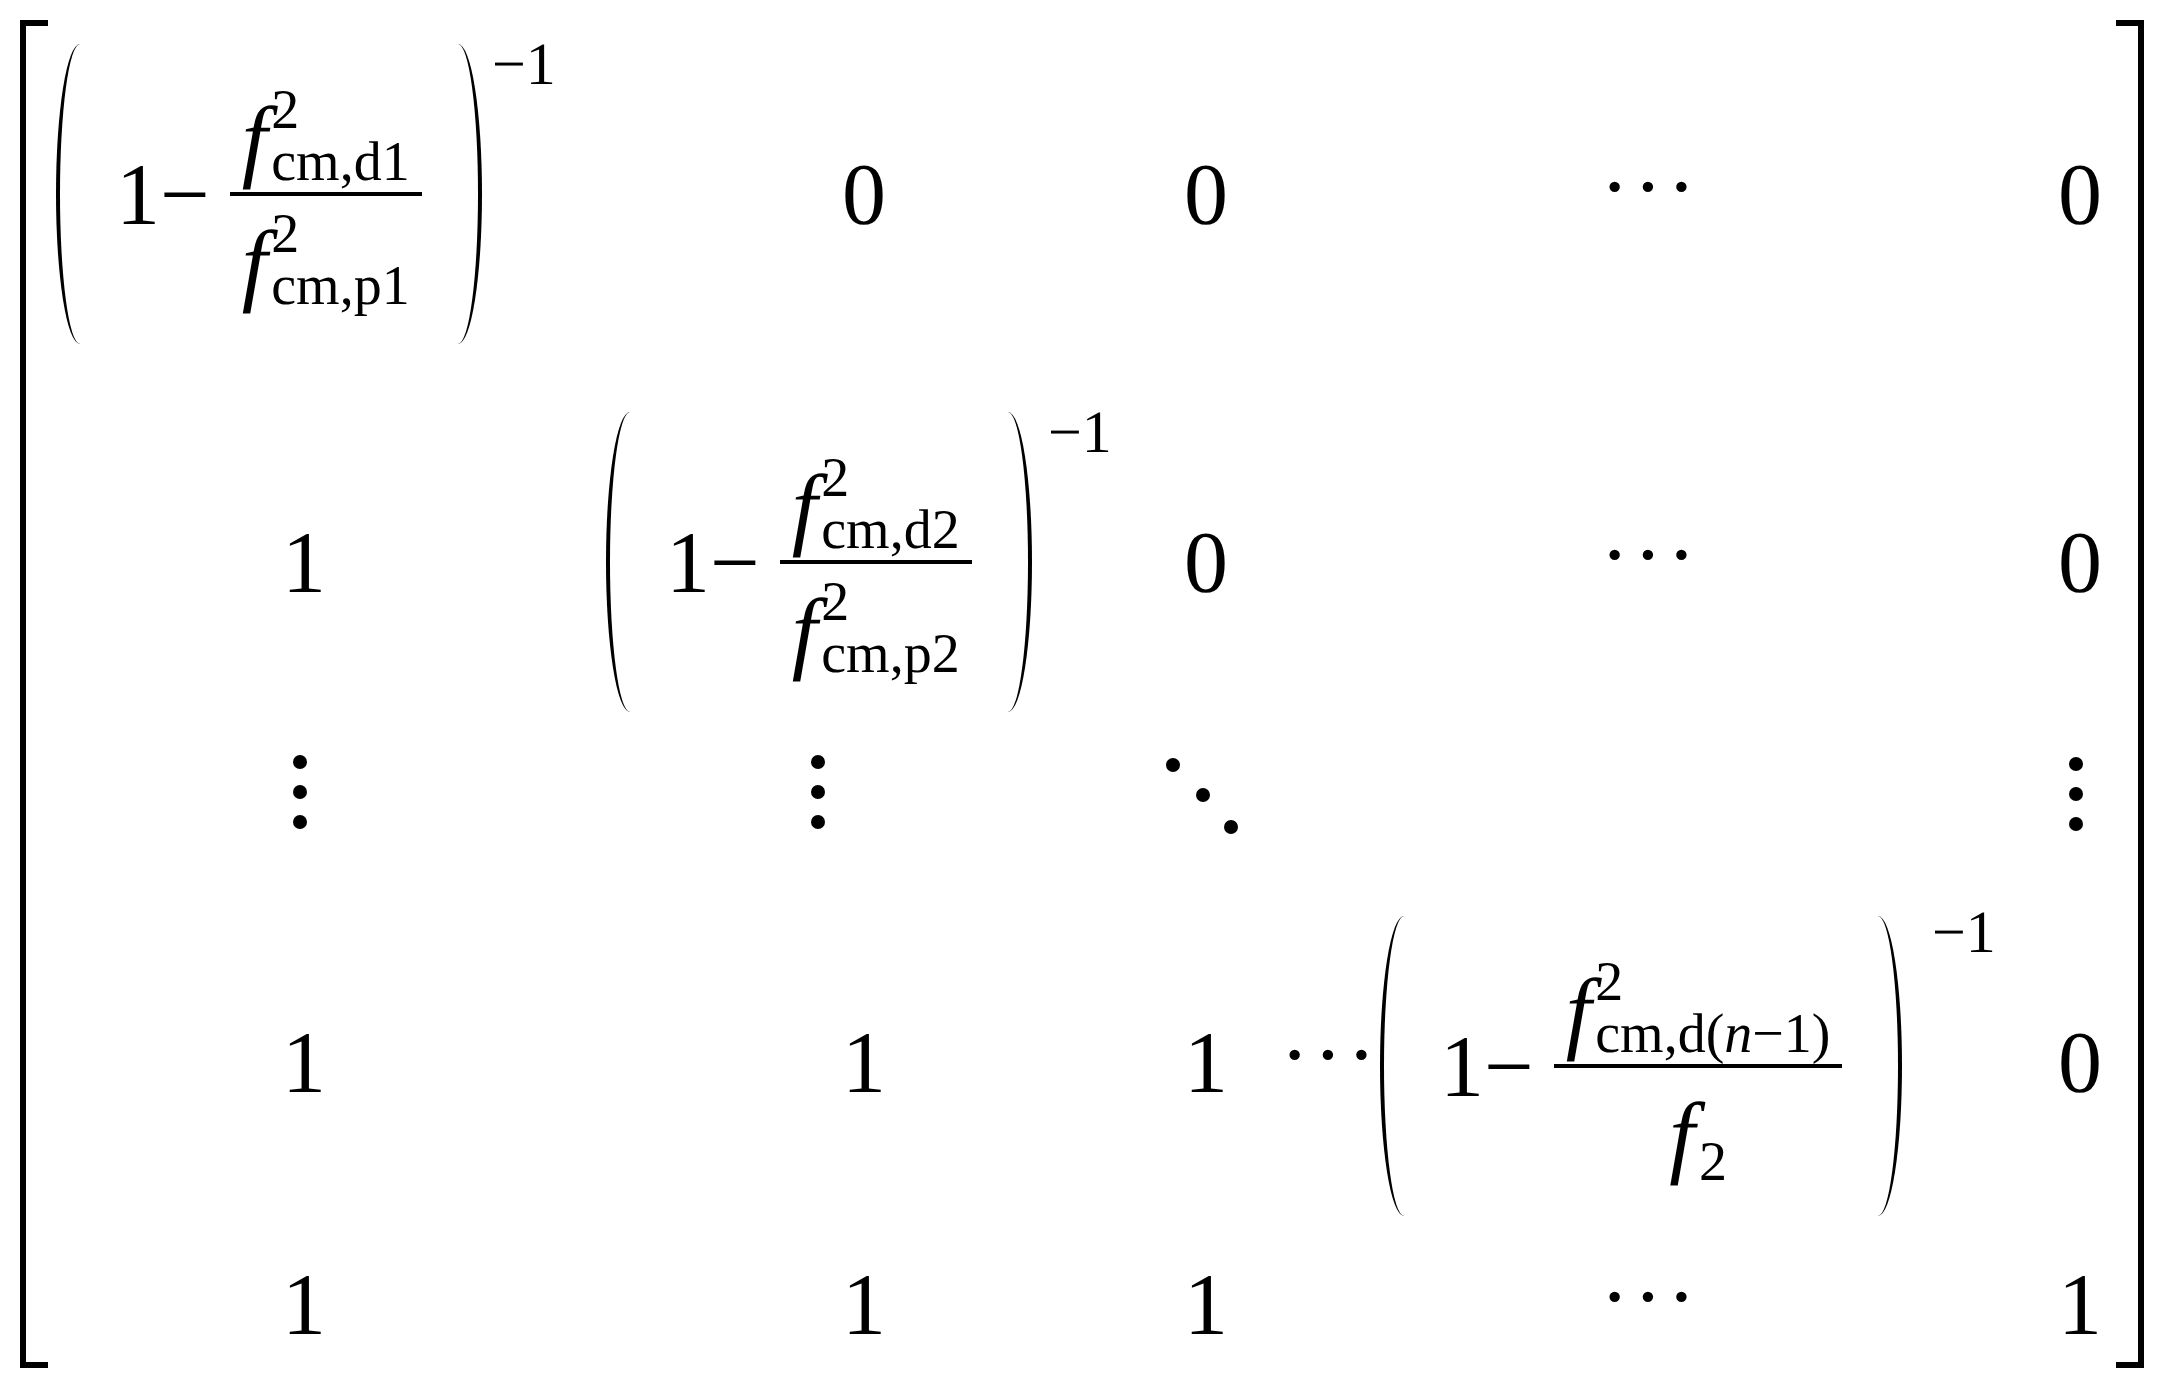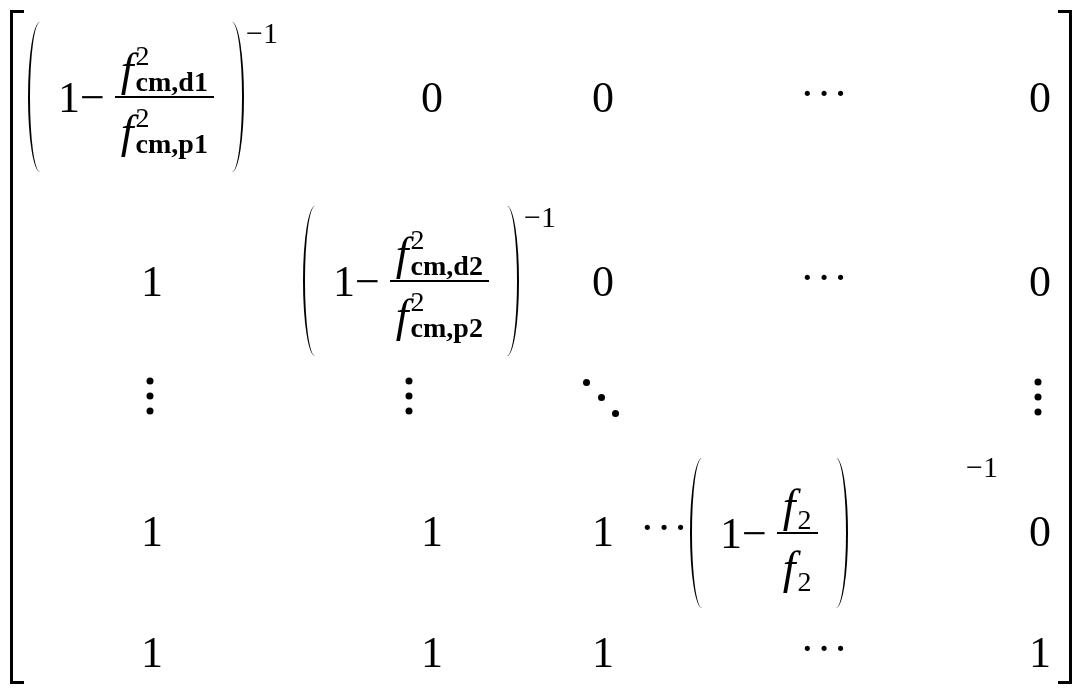--- a/index.html
+++ b/index.html
@@ -34,21 +34,21 @@
   .paren.l { border-right: none; border-top: none; border-bottom: none; border-radius: 50% 0 0 50% / 50% 0 0 50%; }
   .paren.r { border-left: none; border-top: none; border-bottom: none; border-radius: 0 50% 50% 0 / 0 50% 50% 0; }
   .inner { display: flex; align-items: center; padding: 0 6px; font-size: 44px; }
   .one-minus { margin-right: 6px; }
   .frac { display: inline-flex; flex-direction: column; align-items: center; margin-left: 4px; }
   .frac .num, .frac .den { padding: 0 6px; display: flex; align-items: flex-end; height: 60px; }
   .frac .bar { width: 100%; height: 2px; background: #000; }
   .f { font-style: italic; font-size: 46px; }
   .supsub { display: inline-flex; flex-direction: column; font-size: 28px; line-height: 1; margin-left: 2px; }
   .supsub .sup { height: 26px; }
-  .supsub .sub { font-size: 28px; font-weight: bold; }
+  .supsub .sub { font-size: 28px; }
   .ital { font-style: italic; }
   .exp { position: absolute; font-size: 30px; }
 </style>
 </head>
 <body>
 
 <div>
   <div class="bracket-left"></div>
   <div class="bracket-right"></div>
 
@@ -140,20 +140,21 @@
   <span class="cell dots-h" style="left:665px; top:528px;">···</span>
   <div class="expr" style="left:690px; top:458px;">
     <div class="paren l"></div>
     <div class="inner">
       <span class="one-minus">1−</span>
       <span class="frac">
         <span class="num">
             <span class="f">f</span>
             <span class="supsub">
               <span class="sup">2</span>
+              <span class="sub"><span>cm,d(</span><span class="ital">n</span><span>−1)</span></span>
             </span>
           </span>
         <span class="bar"></span>
         <span class="den">
             <span class="f">f</span>
             <span class="supsub">
               <span class="sup">2</span>
             </span>
           </span>
       </span>

